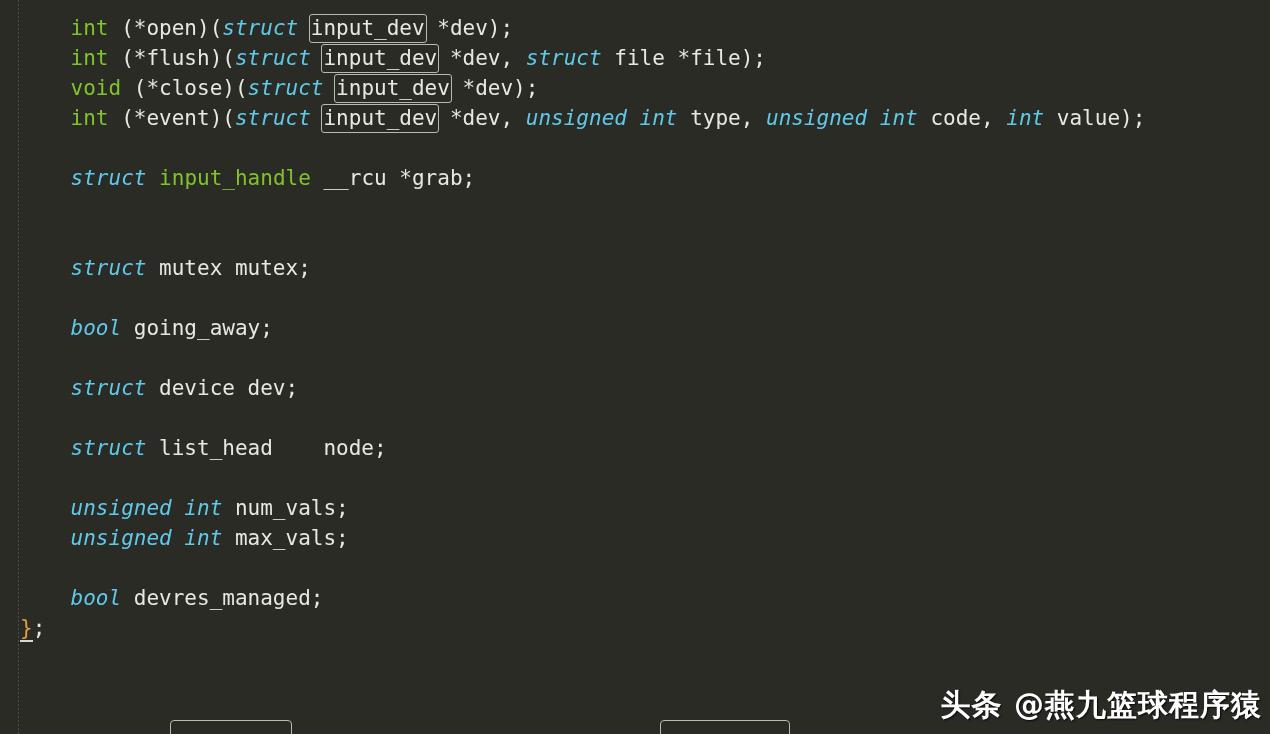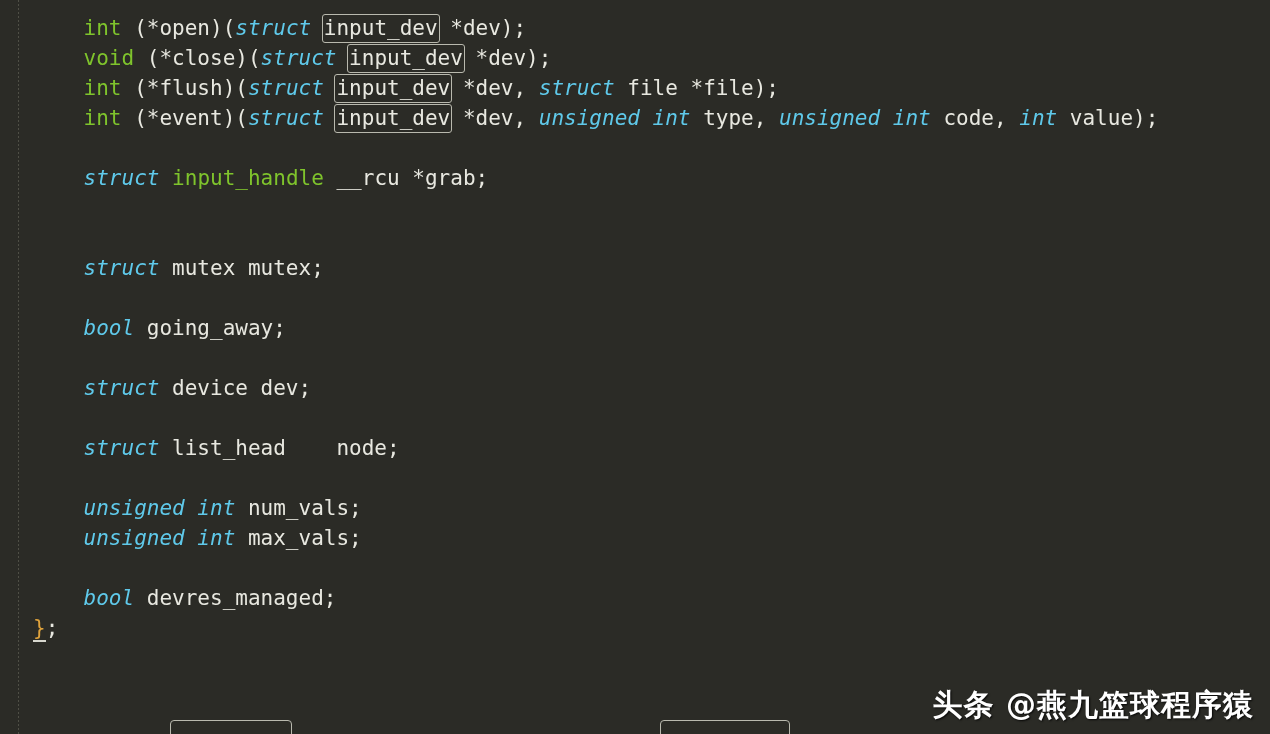--- a/index.html
+++ b/index.html
@@ -40,21 +40,20 @@
     top: 13px;
     width: 1270px;
   }
   .line {
     height: 30px;
     line-height: 30px;
     white-space: pre;
     padding-left: 20px;
     box-sizing: border-box;
     color: #e8e8e0;
-    margin-left: 13px;
   }
   .line.blank { color: transparent; }
 
   
   .kw       { color: #5fc9ea; font-style: italic; }   
   .rtype    { color: #7fc42c; }                        
   .type     { color: #7fc42c; }                        
   .punc     { color: #e8e8e0; }
 
   
@@ -78,43 +77,43 @@
     position: absolute;
     height: 26px;
     border: 1px solid #b9b9ae;
     border-radius: 4px;
     bottom: -16px;
   }
 
   
   .watermark {
     position: absolute;
-    right: 16px;
+    right: 8px;
     bottom: 14px;
     font-family: "DejaVu Sans", "Liberation Sans", sans-serif;
     font-size: 30px;
     font-weight: bold;
     color: #ffffff;
     letter-spacing: 1px;
     text-shadow: 1px 1px 2px rgba(0,0,0,0.85);
     white-space: nowrap;
     pointer-events: none;
   }
 </style>
 </head>
 <body>
 
 <div id="page">
 
   <div class="indent-guide"></div>
 
   <div class="code" id="code-body">
       <div class="line"><span class="punc">    </span><span class="rtype">int</span><span class="punc"> (*open)(</span><span class="kw">struct</span><span class="punc"> </span><span class="occ">input_dev</span><span class="punc"> *dev);</span></div>
+      <div class="line"><span class="punc">    </span><span class="rtype">int</span><span class="punc"> (*flush)(</span><span class="kw">struct</span><span class="punc"> </span><span class="occ">input_dev</span><span class="punc"> *dev, </span><span class="kw">struct</span><span class="punc"> file *file);</span></div>
       <div class="line"><span class="punc">    </span><span class="rtype">void</span><span class="punc"> (*close)(</span><span class="kw">struct</span><span class="punc"> </span><span class="occ">input_dev</span><span class="punc"> *dev);</span></div>
-      <div class="line"><span class="punc">    </span><span class="rtype">int</span><span class="punc"> (*flush)(</span><span class="kw">struct</span><span class="punc"> </span><span class="occ">input_dev</span><span class="punc"> *dev, </span><span class="kw">struct</span><span class="punc"> file *file);</span></div>
       <div class="line"><span class="punc">    </span><span class="rtype">int</span><span class="punc"> (*event)(</span><span class="kw">struct</span><span class="punc"> </span><span class="occ">input_dev</span><span class="punc"> *dev, </span><span class="kw">unsigned int</span><span class="punc"> type, </span><span class="kw">unsigned int</span><span class="punc"> code, </span><span class="kw">int</span><span class="punc"> value);</span></div>
       <div class="line blank"> </div>
       <div class="line"><span class="punc">    </span><span class="kw">struct</span><span class="punc"> </span><span class="type">input_handle</span><span class="punc"> __rcu *grab;</span></div>
       <div class="line blank"> </div>
       <div class="line"><span class="punc">    </span></div>
       <div class="line"><span class="punc">    </span><span class="kw">struct</span><span class="punc"> mutex mutex;</span></div>
       <div class="line blank"> </div>
       <div class="line"><span class="punc">    </span><span class="kw">bool</span><span class="punc"> going_away;</span></div>
       <div class="line blank"> </div>
       <div class="line"><span class="punc">    </span><span class="kw">struct</span><span class="punc"> device dev;</span></div>

